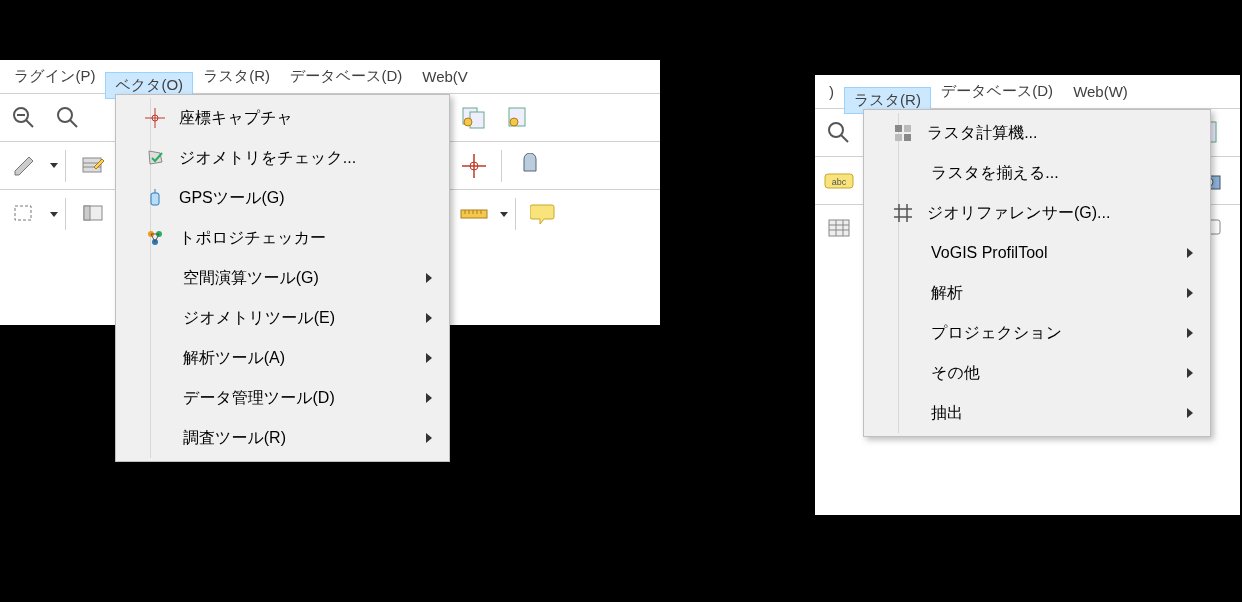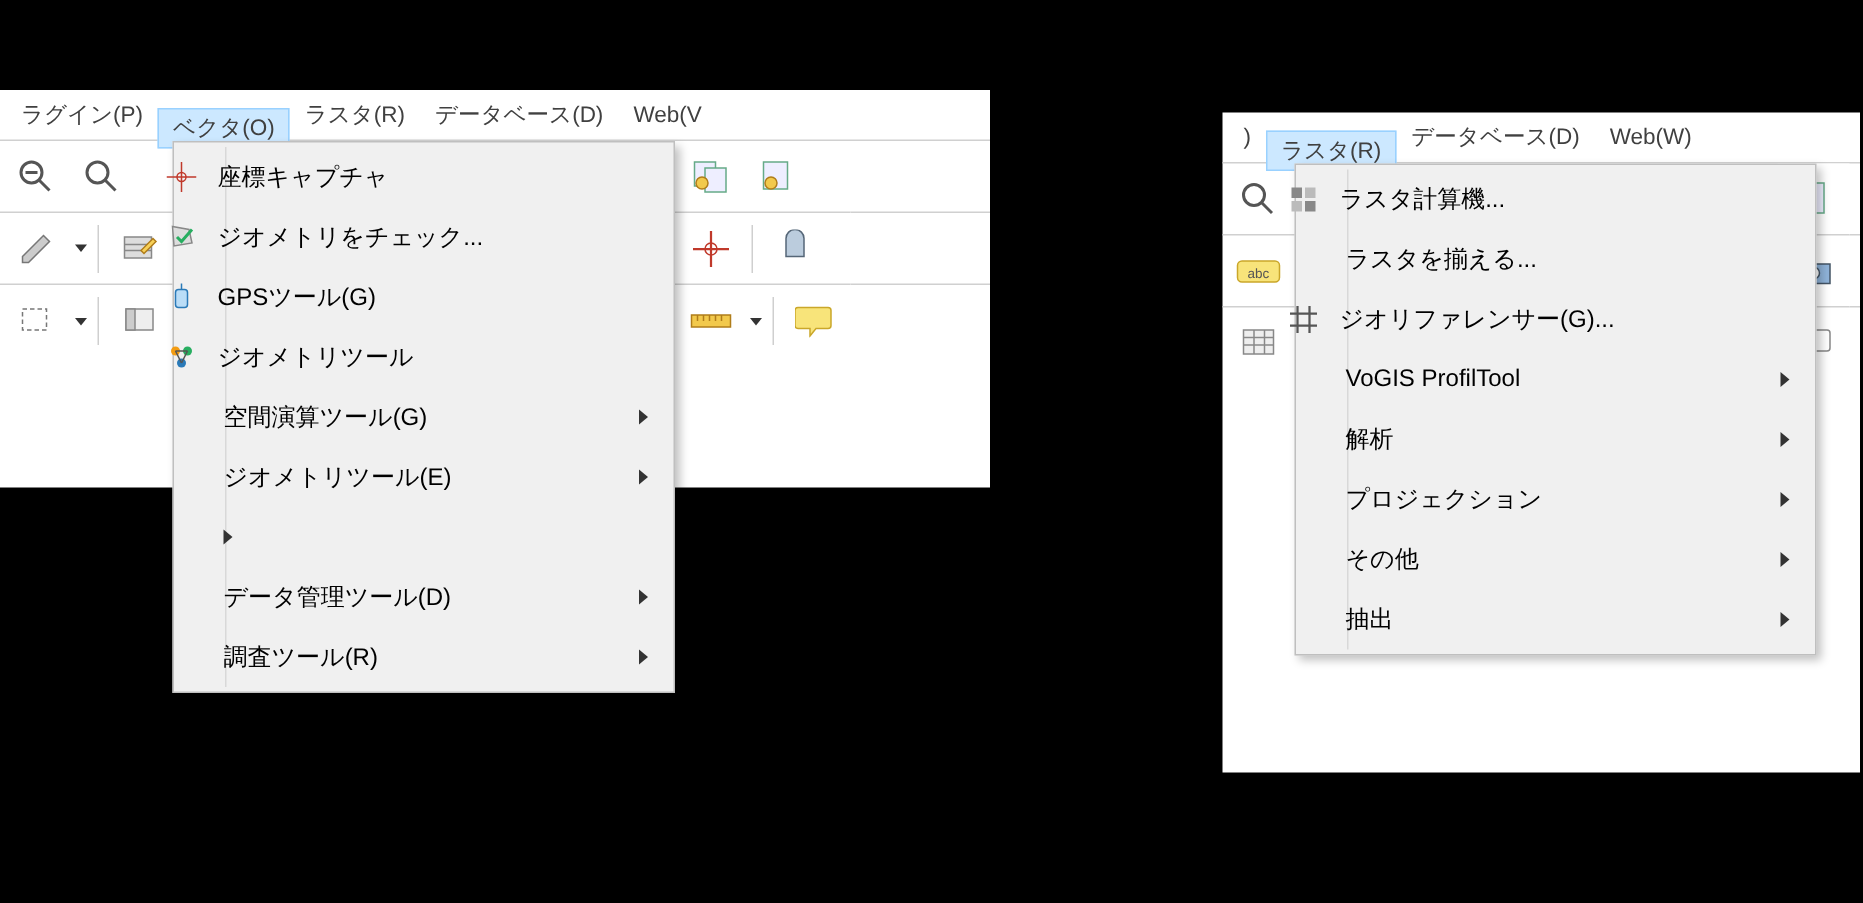--- a/index.html
+++ b/index.html
@@ -78,21 +78,21 @@
       padding: 3px;
     }
     .dropdown.left-menu { left: 115px; top: 34px; width: 335px; }
     .dropdown.right-menu { left: 48px; top: 34px; width: 348px; }
     .icon-col {
       position: absolute;
       left: 3px; top: 3px; bottom: 3px;
       width: 32px;
       border-right: 1px solid #d8d8d8;
     }
-    .menu-items { margin-left: 20px; }
+    .menu-items { margin-left: 54px; }
     .menu-item {
       display: flex;
       align-items: center;
       height: 40px;
       padding: 0 10px;
       cursor: default;
       position: relative;
     }
     .menu-item.with-icon { padding-left: 0; }
     .item-icon {
@@ -274,31 +274,32 @@
         <span class="item-icon">
           <svg width="20" height="20" viewBox="0 0 20 20">
               <circle cx="6" cy="6" r="3" fill="#f39c12"></circle>
               <circle cx="14" cy="6" r="3" fill="#27ae60"></circle>
               <circle cx="10" cy="14" r="3" fill="#2a7ab8"></circle>
               <line x1="6" y1="6" x2="14" y2="6" stroke="#555"></line>
               <line x1="6" y1="6" x2="10" y2="14" stroke="#555"></line>
               <line x1="14" y1="6" x2="10" y2="14" stroke="#555"></line>
             </svg>
         </span>
-        <span class="item-label">ジオメトリツール</span>
+        <span class="item-label">トポロジチェッカー</span>
       </div>
       <div class="menu-item">
         <span class="item-label">空間演算ツール(G)</span>
         <span class="submenu-arrow"></span>
       </div>
       <div class="menu-item">
         <span class="item-label">ジオメトリツール(E)</span>
         <span class="submenu-arrow"></span>
       </div>
       <div class="menu-item">
+        <span class="item-label">解析ツール(A)</span>
         <span class="submenu-arrow"></span>
       </div>
       <div class="menu-item">
         <span class="item-label">データ管理ツール(D)</span>
         <span class="submenu-arrow"></span>
       </div>
       <div class="menu-item">
         <span class="item-label">調査ツール(R)</span>
         <span class="submenu-arrow"></span>
       </div>

